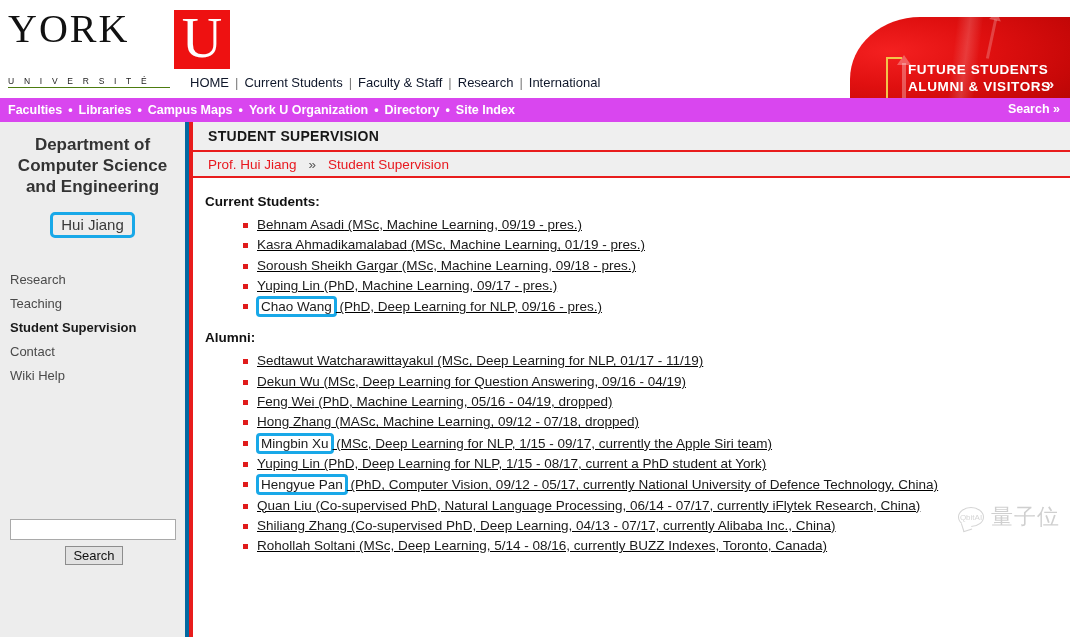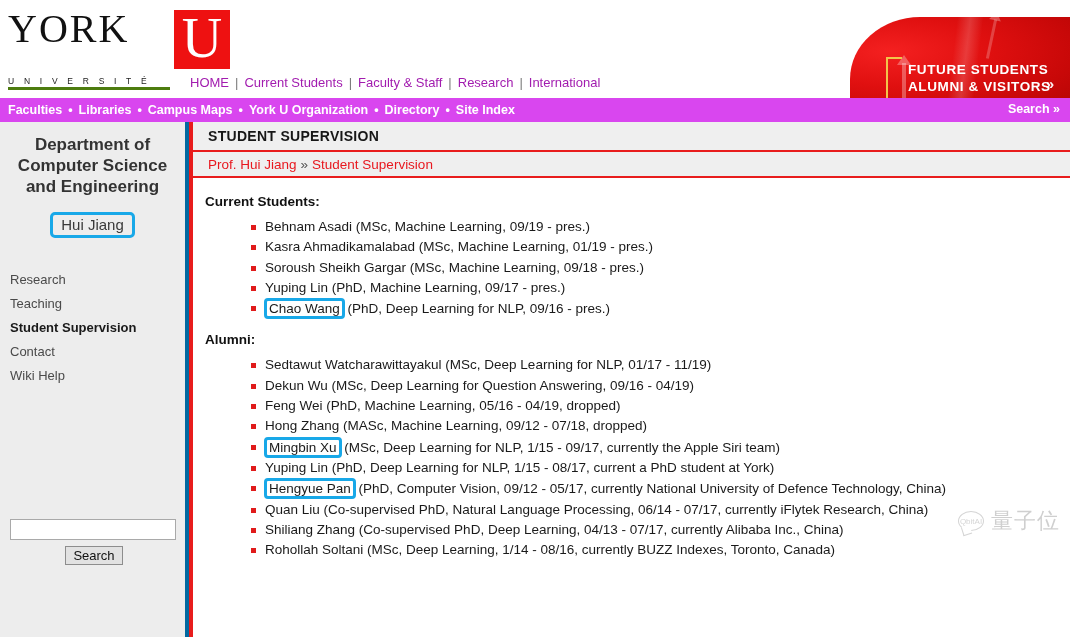--- a/index.html
+++ b/index.html
@@ -117,38 +117,38 @@
     line-height: 56px;
   }
   .uni-lines {
     margin-top: 1px;
     width: 162px;
     font-size: 8.5px;
     letter-spacing: 3.7px;
     color: #222;
     line-height: 11px;
   }
-  .uni-lines div { border-bottom: 3px solid #4d7c0f; margin-top: 28px; }
+  .uni-lines div { border-bottom: 1px solid #4d7c0f; margin-top: 28px; }
   .tagline {
     margin-top: 4px;
     font-size: 11.5px;
     font-weight: bold;
     letter-spacing: 0.3px;
   }
   .tagline .redef { color: #d01414; font-family: "Liberation Serif", serif; font-style: normal; }
   .tagline .rest { color: #1a1a1a; font-size: 10.5px; letter-spacing: 1.1px; }
 
   .toplinks {
     position: absolute;
     left: 190px; top: 75px;
     font-size: 13px;
     color: #e8181f;
     white-space: nowrap;
   }
-  .toplinks a { color: #a21caf; text-decoration: none; }
+  .toplinks a { color: #0f172a; text-decoration: none; }
   .toplinks .sep { color: #7a7a7a; margin: 0 6px; }
 
   
   .navbar {
     height: 24px;
     background: #d946ef;
     color: #ffffff;
     font-size: 12.5px;
     font-weight: bold;
     display: flex;
@@ -254,37 +254,39 @@
     color: #161616;
   }
   .breadcrumb {
     background: #efefef;
     border-bottom: 2px solid #e81c1c;
     height: 26px;
     display: flex;
     align-items: center;
     padding-left: 15px;
     font-size: 13.5px;
+    gap: 8px;
   }
   .breadcrumb a { color: #e8181f; text-decoration: none; }
   .breadcrumb .raquo { color: #555; margin: 0 4px; }
 
   .content { padding: 16px 0 0 12px; position: relative; }
   .sec-head {
     font-size: 13.5px;
     font-weight: bold;
     color: #111;
     margin: 0 0 6px 0;
   }
   .sec-head.alumni { margin-top: 13px; }
 
   ul.people {
     list-style: none;
-    margin: 8px;
+    margin: 0;
     padding: 0 0 0 38px;
+    text-decoration: underline;
   }
   ul.people li {
     position: relative;
     font-size: 13.5px;
     color: #1a1a1a;
     line-height: 20.3px;
     padding-left: 14px;
     white-space: nowrap;
   }
   ul.people li:before {
@@ -446,21 +448,21 @@
       <ul class="people" id="alumni-list">
           <li><span>Sedtawut Watcharawittayakul</span><span> (MSc, Deep Learning for NLP, 01/17 - 11/19)</span></li>
           <li><span>Dekun Wu</span><span> (MSc, Deep Learning for Question Answering, 09/16 - 04/19)</span></li>
           <li><span>Feng Wei</span><span> (PhD, Machine Learning, 05/16 - 04/19, dropped)</span></li>
           <li><span>Hong Zhang</span><span> (MASc, Machine Learning, 09/12 - 07/18, dropped)</span></li>
           <li><span class="hl">Mingbin Xu</span><span> (MSc, Deep Learning for NLP, 1/15 - 09/17, currently the Apple Siri team)</span></li>
           <li><span>Yuping Lin</span><span> (PhD, Deep Learning for NLP, 1/15 - 08/17, current a PhD student at York)</span></li>
           <li><span class="hl">Hengyue Pan</span><span> (PhD, Computer Vision, 09/12 - 05/17, currently National University of Defence Technology, China)</span></li>
           <li><span>Quan Liu</span><span> (Co-supervised PhD, Natural Language Processing, 06/14 - 07/17, currently iFlytek Research, China)</span></li>
           <li><span>Shiliang Zhang</span><span> (Co-supervised PhD, Deep Learning, 04/13 - 07/17, currently Alibaba Inc., China)</span></li>
-          <li><span>Rohollah Soltani</span><span> (MSc, Deep Learning, 1/14 - 08/16, currently BUZZ Indexes, Toronto, Canada)</span></li>
+          <li><span>Rohollah Soltani</span><span> (MSc, Deep Learning, 5/14 - 08/16, currently BUZZ Indexes, Toronto, Canada)</span></li>
         </ul>
 
       <div class="watermark">
         <div class="wm-bubble">
           <span>QbitAI</span>
         </div>
         <div class="wm-text">量子位</div>
       </div>
     </div>
   </div>

